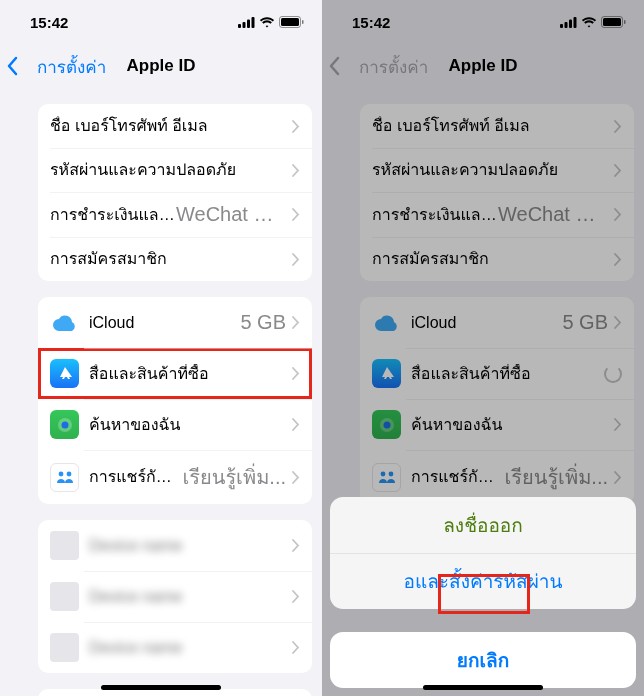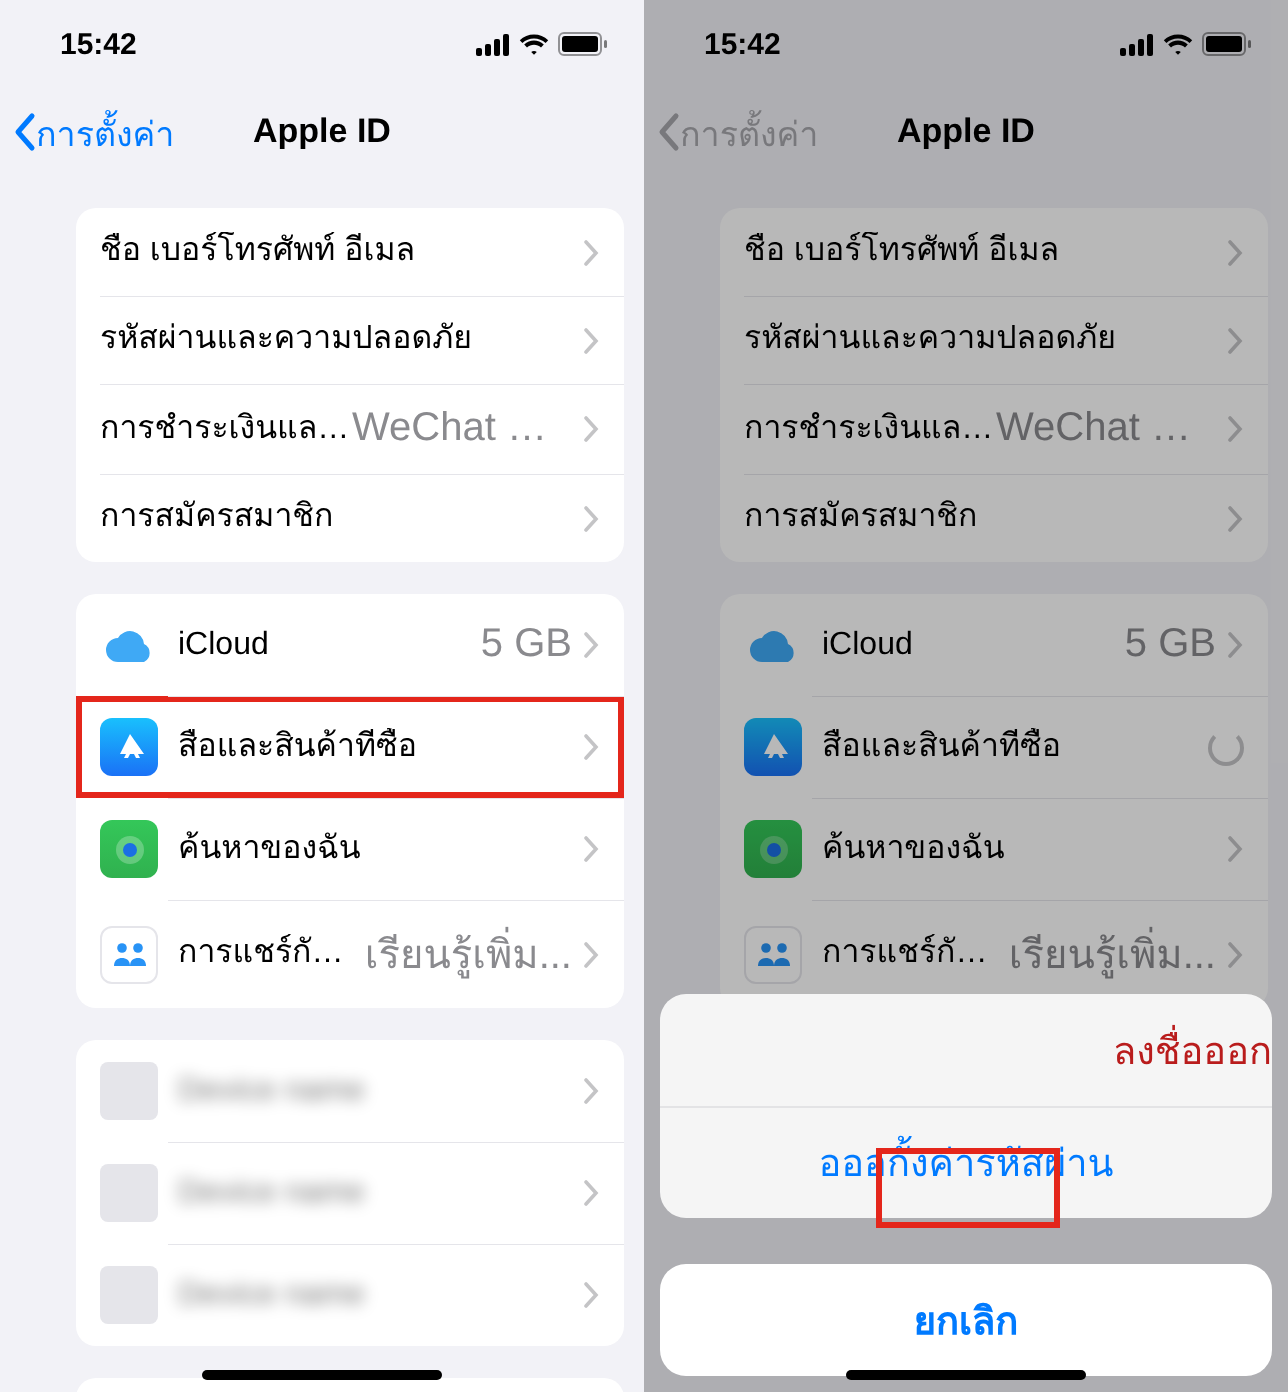--- a/index.html
+++ b/index.html
@@ -4,21 +4,21 @@
 <style>
 * { margin: 0; padding: 0; box-sizing: border-box; -webkit-font-smoothing: antialiased; }
 body { font-family: -apple-system, 'Helvetica Neue', Arial, sans-serif; background: #fff; width: 644px; height: 696px; overflow: hidden; }
 .screens { display: flex; width: 644px; height: 572px; }
 .screen { width: 322px; height: 696px; background: #f2f2f7; position: relative; overflow: hidden; display: flex; flex-direction: column; }
 .screen.dimmed::after { content: ''; position: absolute; inset: 0; background: rgba(0,0,0,0.28); pointer-events: none; z-index: 5; }
 .status-bar { height: 44px; display: flex; align-items: center; justify-content: space-between; padding: 0 18px 0 30px; font-size: 15px; font-weight: 600; color: #000; }
 .status-right { display: flex; align-items: center; gap: 4px; }
 .signal-icon svg, .wifi-icon svg, .battery-icon svg { display: block; }
 .nav-bar { height: 44px; display: flex; align-items: center; position: relative; padding: 0 8px; }
-.back-btn { display: flex; align-items: center; color: #007aff; font-size: 17px; gap: 0; position: absolute; left: 6px; }
+.back-btn { display: flex; align-items: center; color: #007aff; font-size: 17px; gap: 19px; position: absolute; left: 6px; }
 .back-btn.disabled { color: #a7a7ac; }
 .back-btn svg { flex: none; }
 .nav-title { position: absolute; left: 0; right: 0; text-align: center; font-size: 17px; font-weight: 600; color: #000; pointer-events: none; }
 .content { flex: 1; overflow: hidden; margin-left: 28px; }
 .group { margin: 16px 10px 0; background: #fff; border-radius: 10px; overflow: hidden; }
 .row { display: flex; align-items: center; min-height: 44px; padding: 11px 12px; position: relative; }
 .row + .row::before { content: ''; position: absolute; top: 0; left: 12px; right: 0; height: 1px; background: #e5e5ea; transform: scaleY(0.5); transform-origin: top; }
 .row.with-icon + .row.with-icon::before { left: 46px; }
 .row-icon { width: 29px; height: 29px; border-radius: 6px; margin-right: 10px; flex: none; display: flex; align-items: center; justify-content: center; }
 .row-label { flex: 1; font-size: 16px; color: #000; line-height: 1.25; overflow: hidden; text-overflow: ellipsis; white-space: nowrap; }
@@ -27,21 +27,21 @@
 .spinner { width: 18px; height: 18px; border: 2px solid #c4c4c6; border-top-color: transparent; border-radius: 50%; flex: none; }
 .highlight { box-shadow: inset 0 0 0 3px #e4261b; position: relative; z-index: 2; }
 .device-row .row-icon { border-radius: 4px; background: #e5e5ea; }
 .device-row .row-label { color: #000; filter: blur(4px); opacity: 0.55; }
 .signout-row { justify-content: center; }
 .home-indicator { position: absolute; bottom: 6px; left: 50%; transform: translateX(-50%); width: 120px; height: 5px; background: #000; border-radius: 3px; z-index: 20; }
 .action-sheet { position: absolute; left: 8px; right: 8px; bottom: 8px; z-index: 10; }
 .sheet-group { background: rgba(248,248,248,0.96); border-radius: 13px; overflow: hidden; margin-bottom: 8px; }
 .sheet-btn { height: 56px; display: flex; align-items: center; justify-content: center; font-size: 19px; position: relative; }
 .sheet-btn + .sheet-btn::before { content: ''; position: absolute; top: 0; left: 0; right: 0; height: 1px; background: #d1d1d6; transform: scaleY(0.5); }
-.sheet-btn.destructive { color: #b91c1c; justify-content: flex-end; }
+.sheet-btn.destructive { color: #4d7c0f; }
 .sheet-btn.normal { color: #007aff; }
 .sheet-cancel { background: #fff; border-radius: 13px; height: 56px; display: flex; align-items: center; justify-content: center; font-size: 19px; font-weight: 600; color: #007aff; margin-top: 23px; }
 .sheet-highlight { position: absolute; border: 3px solid #e4261b; pointer-events: none; z-index: 15; }
 .icon-cloud { background: linear-gradient(#fff,#fff); }
 .icon-appstore { background: linear-gradient(180deg,#19c0fd,#1a71f6); }
 .icon-findmy { background: linear-gradient(180deg,#34c759,#30b14f); }
 .icon-family { background: #fff; border: 1px solid #e5e5ea; }
 </style>
 </head>
 <body>
@@ -314,21 +314,21 @@
         </div>
       </div>
     </div>
 
     <div class="action-sheet">
       <div class="sheet-group">
         <div class="sheet-btn destructive">
           <span>ลงชื่อออก</span>
         </div>
         <div class="sheet-btn normal">
-          <span>อออกั้งค่ารหัสผ่าน</span>
+          <span>อและสั้งค่ารหัสผ่าน</span>
         </div>
       </div>
       <div class="sheet-cancel">
         <span>ยกเลิก</span>
       </div>
     </div>
     <div class="sheet-highlight" style="left:116px; width:92px; top:574px; height:40px;"></div>
     <div class="home-indicator"></div>
   </div>
 </div>

